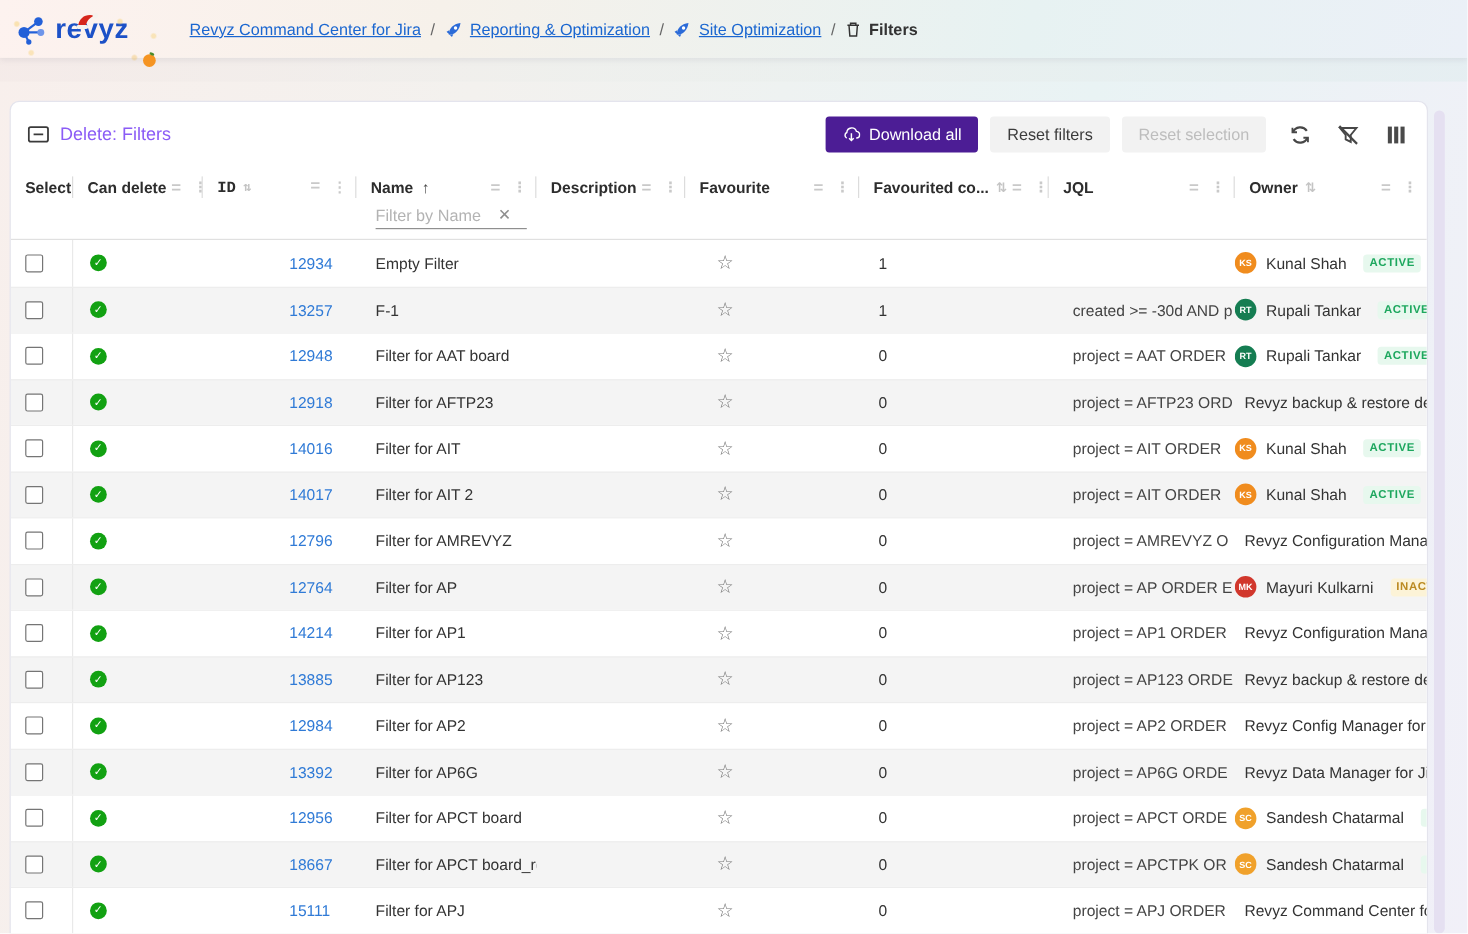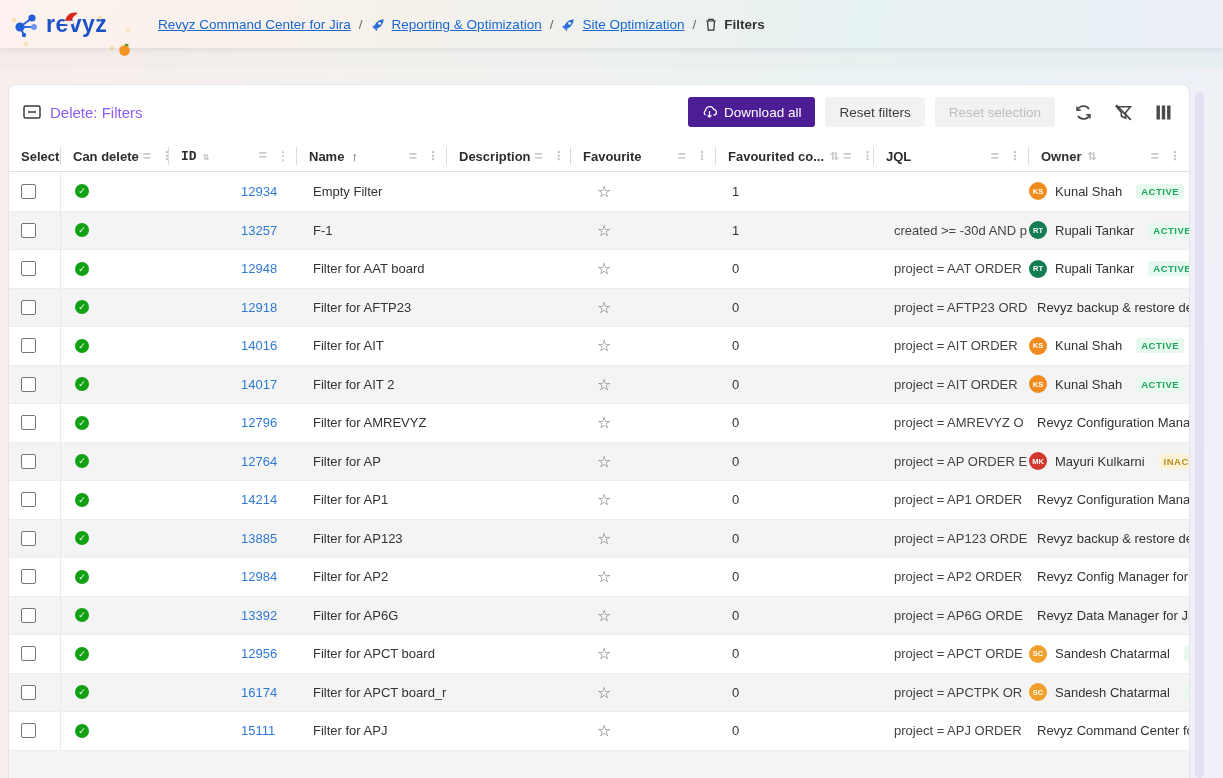--- a/index.html
+++ b/index.html
@@ -260,20 +260,26 @@
             <span class="hmenu">⋮</span>
           </div>
           <div class="hcell" style="flex: 1 1 auto; min-width: 0px;">
             <span class="hlabel">Owner</span>
             <span class="sort-both">⇅</span>
             <span class="hspacer"></span>
             <span class="hfilter">=</span>
             <span class="hmenu">⋮</span>
           </div>
         </div>
+      <div class="thead-filter-row">
+        <div class="name-filter">
+          <input type="text" placeholder="Filter by Name" style="">
+          <span class="clear-x">✕</span>
+        </div>
+      </div>
     </div>
 
     <div id="tbody">
         <div class="trow">
           <div class="cell c-select">
             <span class="checkbox"></span>
           </div>
           <div class="cell c-candel">
             <span class="check-circle">✓</span>
           </div>
@@ -594,21 +600,21 @@
           </div>
         </div>
         <div class="trow alt">
           <div class="cell c-select">
             <span class="checkbox"></span>
           </div>
           <div class="cell c-candel">
             <span class="check-circle">✓</span>
           </div>
           <div class="cell c-id">
-            <a class="id-link">16174</a>
+            <a class="id-link">18667</a>
           </div>
           <div class="cell c-name">Filter for APCT board_revy:</div>
           <div class="cell c-desc"></div>
           <div class="cell c-fav">
             <span class="star">☆</span>
           </div>
           <div class="cell c-count">0</div>
           <div class="cell c-jql">project = APCTPK OR</div>
           <div class="cell c-owner">
             <span class="avatar" style="background:#f0a12b">SC</span>

